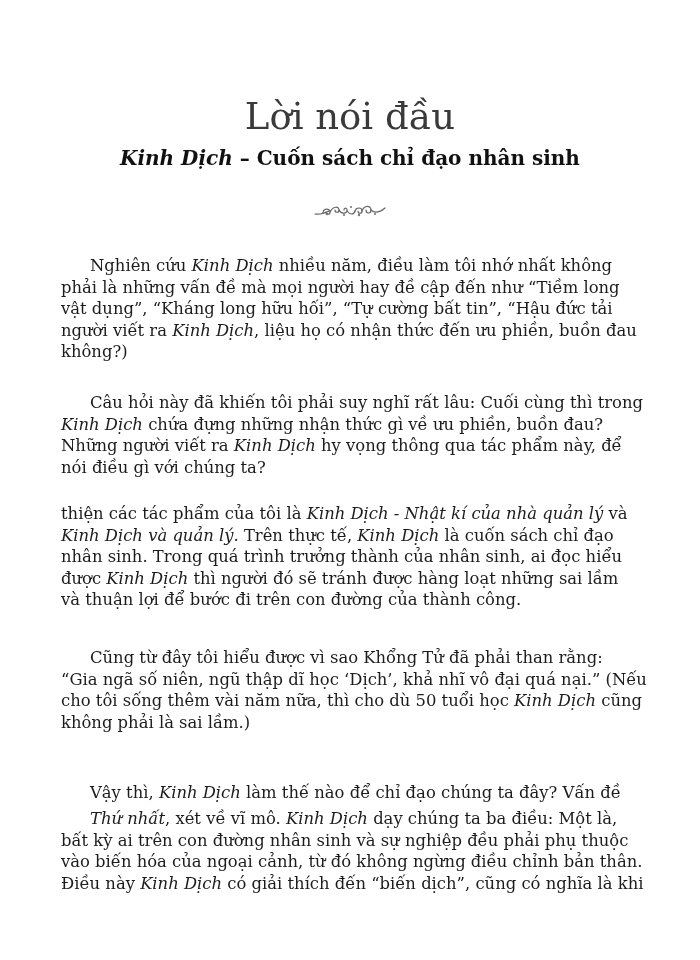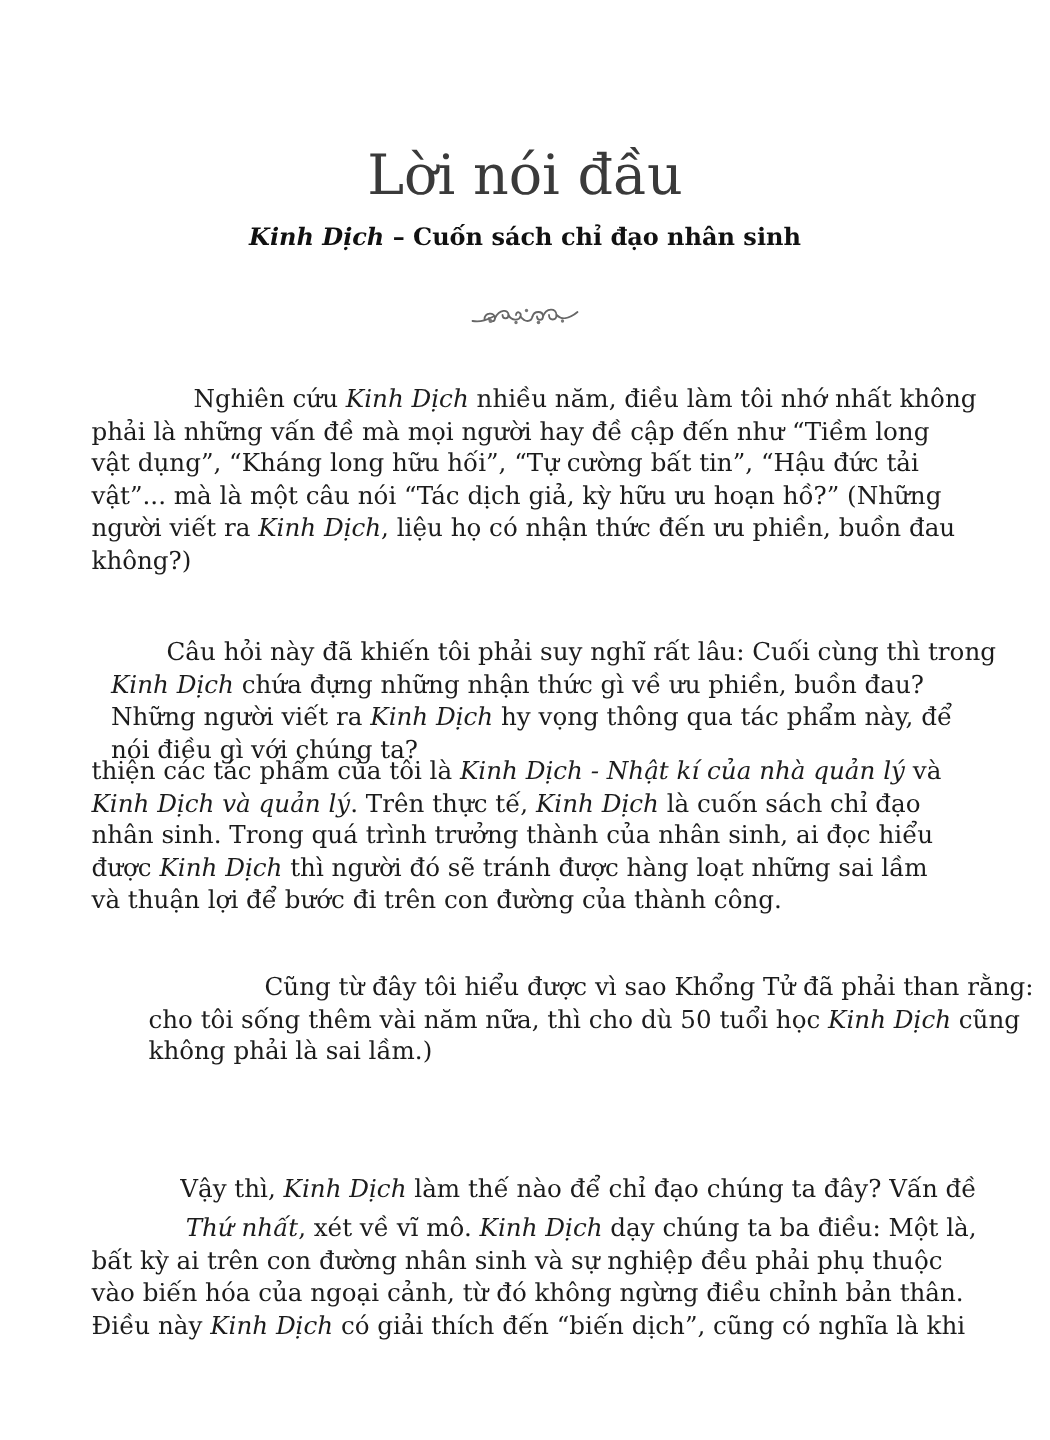--- a/index.html
+++ b/index.html
@@ -7,31 +7,31 @@
   .page { position: absolute; left: 0; top: 0; width: 592px; height: 960px; background: #ffffff; }
   .title {
     position: absolute; left: 0; width: 700px; top: 92px; text-align: center;
     font-family: "DejaVu Serif", "Liberation Serif", serif;
     font-size: 37px; color: #3a3a3a; font-weight: normal; letter-spacing: 0px;
     line-height: 50px;
   }
   .subtitle {
     position: absolute; left: 0; width: 700px; top: 146px; text-align: center;
     font-family: "DejaVu Serif", "Liberation Serif", serif;
-    font-size: 16px; color: #111; font-weight: bold; line-height: 24px;
+    font-size: 20px; color: #111; font-weight: bold; line-height: 24px;
   }
   .subtitle i { font-style: italic; }
   .ornament { position: absolute; left: 313px; top: 201px; width: 74px; height: 18px; }
   .text {
     position: absolute; left: 61px; width: 590px;
     font-family: "DejaVu Serif", "Liberation Serif", serif;
     font-size: 16.4px; color: #1c1c1c; line-height: 21.6px;
   }
   .line { display: block; white-space: nowrap; height: 21.6px; }
-  .line.indent { padding-left: 29px; text-align: right; }
+  .line.indent { padding-left: 29px; }
   .line i { font-style: italic; }
 </style>
 </head>
 <body>
 
 <div class="page">
   <div class="title">Lời nói đầu</div>
   <div class="subtitle">
     <i>Kinh Dịch</i><span> – Cuốn sách chỉ đạo nhân sinh</span>
   </div>
@@ -54,39 +54,39 @@
       <circle cx="46" cy="14" r="1.2"></circle>
       <circle cx="62" cy="13" r="1.1"></circle>
     </g>
   </svg>
 
   <div id="body-text">
       <div class="text" style="top: 255px;">
         <span class="line indent"><span>Nghiên cứu </span><i>Kinh Dịch</i><span> nhiều năm, điều làm tôi nhớ nhất không</span></span>
         <span class="line"><span>phải là những vấn đề mà mọi người hay đề cập đến như “Tiềm long</span></span>
         <span class="line"><span>vật dụng”, “Kháng long hữu hối”, “Tự cường bất tin”, “Hậu đức tải</span></span>
-        <span class="line"><span>vật”... mà là một câu nói “Tác dịch giả, kỳ hữu ưu hoạn hồ?” (Những</span></span>
         <span class="line"><span>người viết ra </span><i>Kinh Dịch</i><span>, liệu họ có nhận thức đến ưu phiền, buồn đau</span></span>
         <span class="line"><span>không?)</span></span>
       </div>
-      <div class="text" style="top: 424px; margin-left: 13px;">
+      <div class="text" style="top: 392px;">
         <span class="line indent"><span>Câu hỏi này đã khiến tôi phải suy nghĩ rất lâu: Cuối cùng thì trong</span></span>
         <span class="line"><i>Kinh Dịch</i><span> chứa đựng những nhận thức gì về ưu phiền, buồn đau?</span></span>
         <span class="line"><span>Những người viết ra </span><i>Kinh Dịch</i><span> hy vọng thông qua tác phẩm này, để</span></span>
         <span class="line"><span>nói điều gì với chúng ta?</span></span>
       </div>
       <div class="text" style="top: 503px;">
         <span class="line"><span>thiện các tác phẩm của tôi là </span><i>Kinh Dịch - Nhật kí của nhà quản lý</i><span> và</span></span>
         <span class="line"><i>Kinh Dịch và quản lý</i><span>. Trên thực tế, </span><i>Kinh Dịch</i><span> là cuốn sách chỉ đạo</span></span>
         <span class="line"><span>nhân sinh. Trong quá trình trưởng thành của nhân sinh, ai đọc hiểu</span></span>
         <span class="line"><span>được </span><i>Kinh Dịch</i><span> thì người đó sẽ tránh được hàng loạt những sai lầm</span></span>
         <span class="line"><span>và thuận lợi để bước đi trên con đường của thành công.</span></span>
       </div>
-      <div class="text" style="top: 647px; margin-left: 38px;">
+      <div class="text" style="top: 647px;">
         <span class="line indent"><span>Cũng từ đây tôi hiểu được vì sao Khổng Tử đã phải than rằng:</span></span>
+        <span class="line"><span>“Gia ngã số niên, ngũ thập dĩ học ‘Dịch’, khả nhĩ vô đại quá nại.” (Nếu</span></span>
         <span class="line"><span>cho tôi sống thêm vài năm nữa, thì cho dù 50 tuổi học </span><i>Kinh Dịch</i><span> cũng</span></span>
         <span class="line"><span>không phải là sai lầm.)</span></span>
       </div>
       <div class="text" style="top: 748px; margin-top: 34px;">
         <span class="line indent"><span>Vậy thì, </span><i>Kinh Dịch</i><span> làm thế nào để chỉ đạo chúng ta đây? Vấn đề</span></span>
       </div>
       <div class="text" style="top: 808px;">
         <span class="line indent"><i>Thứ nhất</i><span>, xét về vĩ mô. </span><i>Kinh Dịch</i><span> dạy chúng ta ba điều: Một là,</span></span>
         <span class="line"><span>bất kỳ ai trên con đường nhân sinh và sự nghiệp đều phải phụ thuộc</span></span>
         <span class="line"><span>vào biến hóa của ngoại cảnh, từ đó không ngừng điều chỉnh bản thân.</span></span>

